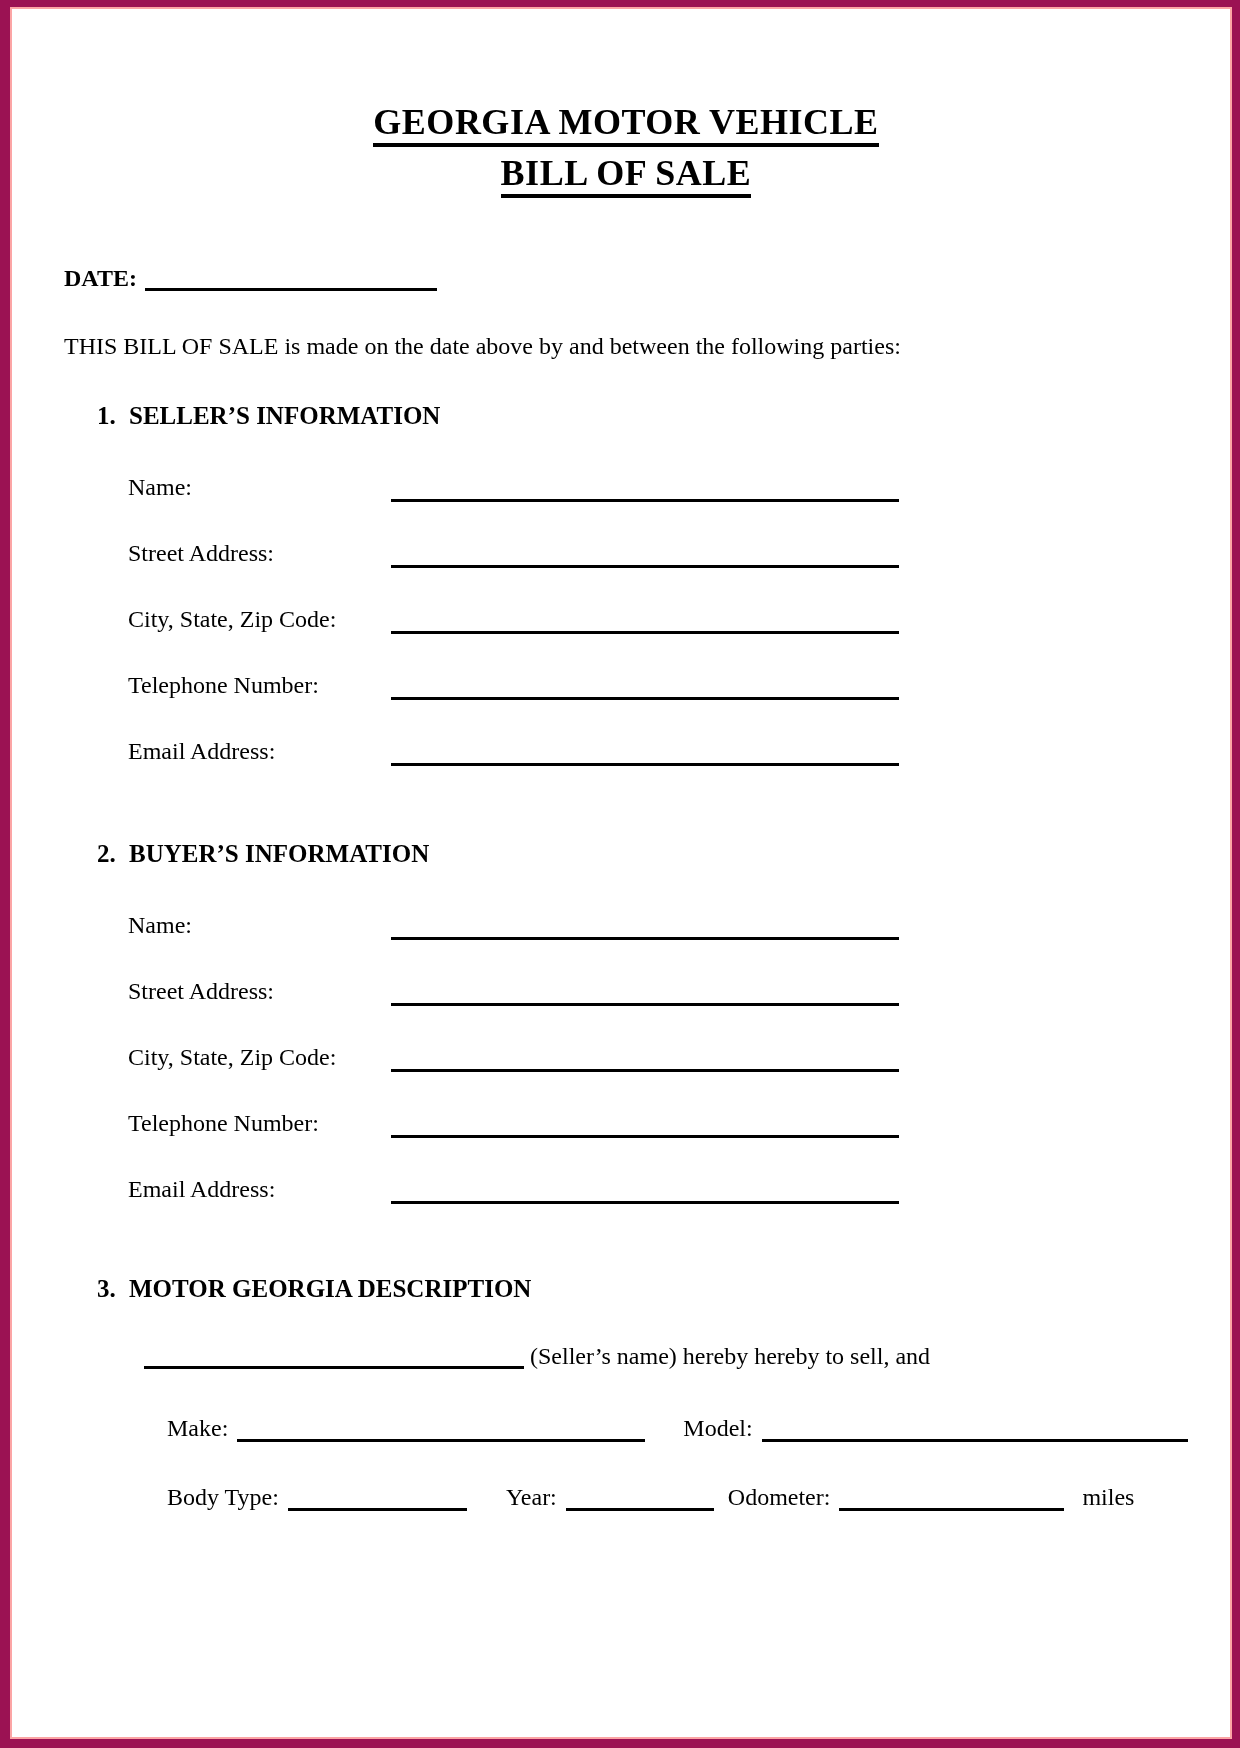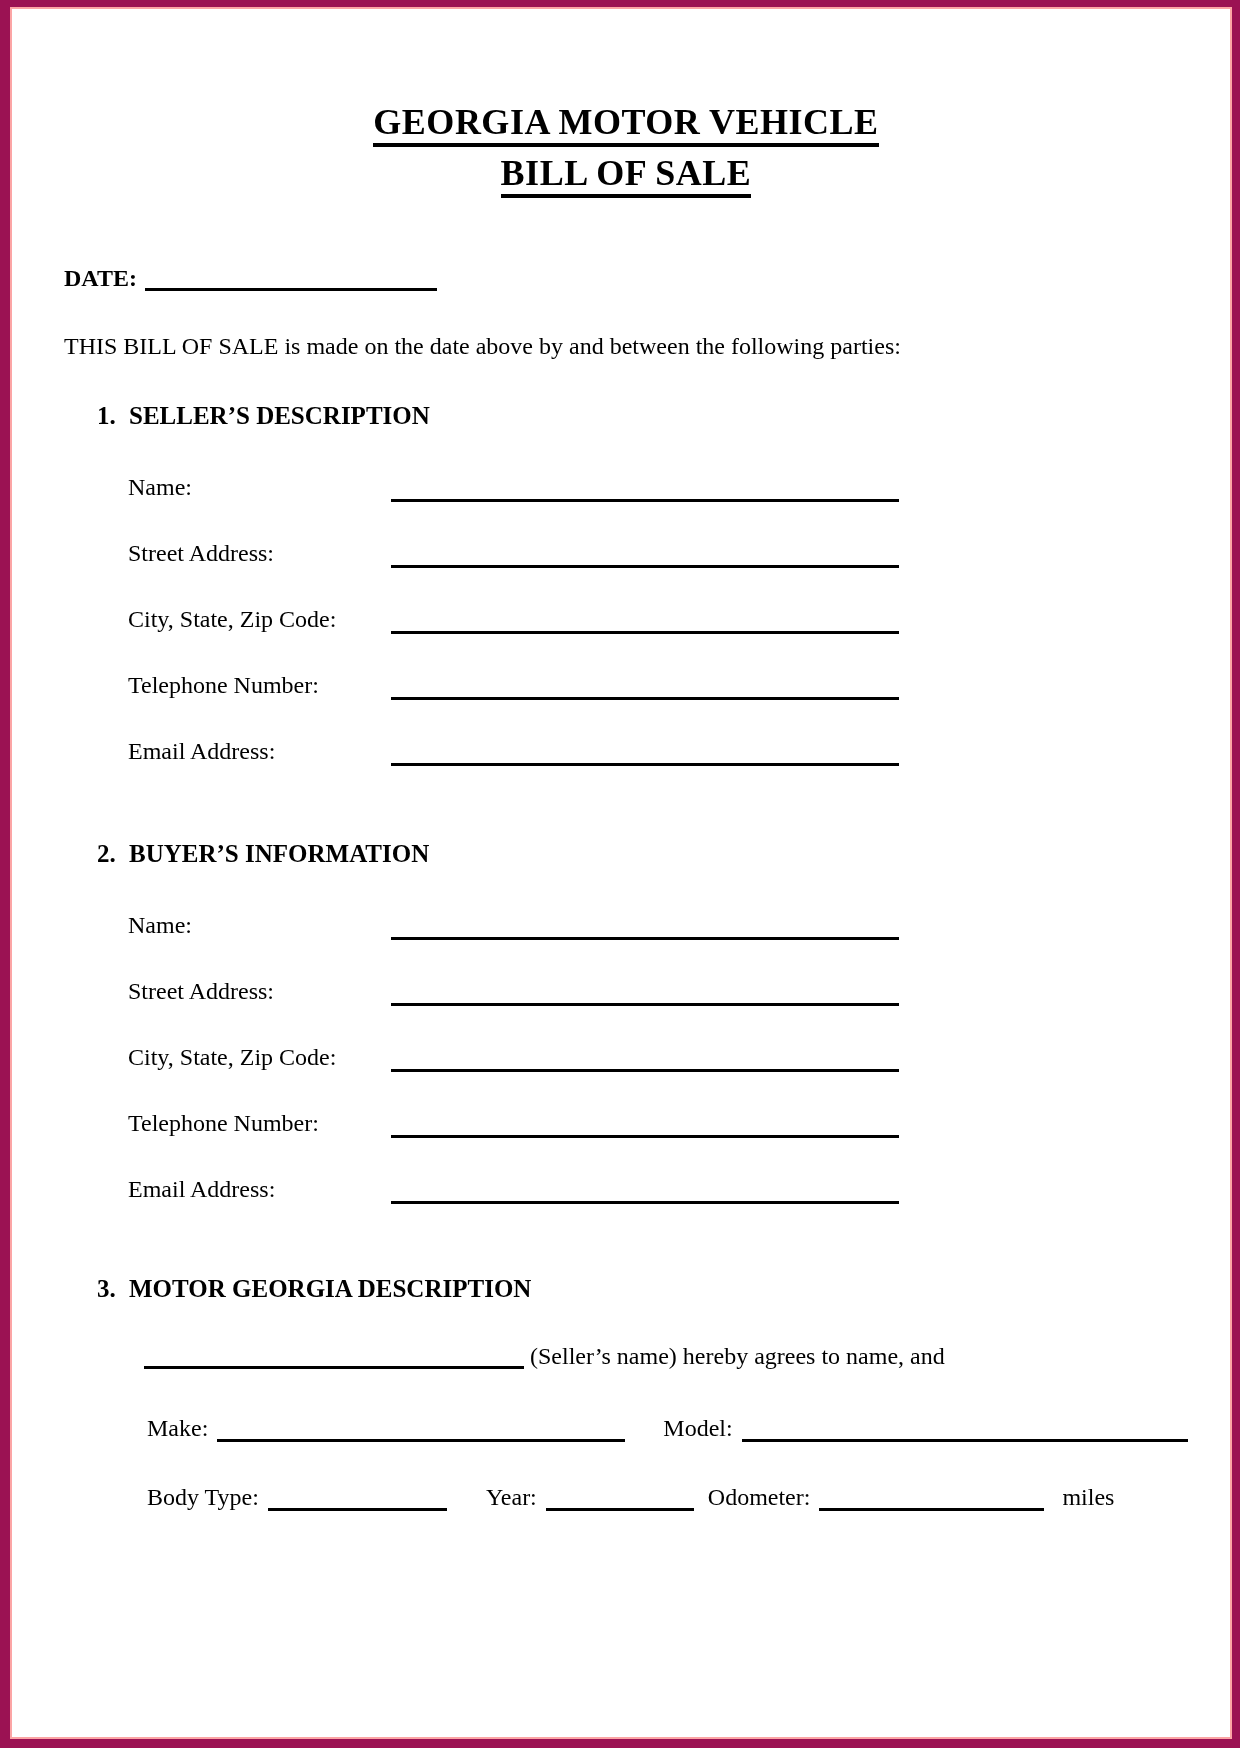--- a/index.html
+++ b/index.html
@@ -64,21 +64,21 @@
   .agree-blank {
     display: inline-block; width: 380px; height: 18px;
     border-bottom: 3px solid #000; margin-bottom: -5px;
   }
 
   
   .specs-row {
     display: flex; align-items: flex-end;
     margin: 40px 0 0 83px; width: 1041px; line-height: 28px;
   }
-  .lbl { margin-right: 9px; white-space: nowrap; }
+  .lbl { margin-right: 9px; white-space: nowrap; margin-left: 20px; }
   .spec-line { border-bottom: 3px solid #000; height: 26px; }
   .mk-line   { width: 408px; }
   .mod-lbl   { margin-left: 38px; }
   .mod-line  { flex: 1; }
   .bt-line   { width: 179px; }
   .yr-lbl    { margin-left: 39px; }
   .yr-line   { width: 148px; }
   .odo-lbl   { margin-left: 14px; }
   .odo-line  { width: 225px; }
   .miles     { margin-left: 18px; white-space: nowrap; }
@@ -98,21 +98,21 @@
     </div>
 
     <div class="date-row">
       <span class="date-label">DATE:</span><span class="date-line"></span>
     </div>
 
     <div class="intro">THIS BILL OF SALE is made on the date above by and between the following parties:</div>
 
     <div class="sec-heading h1">
       <span class="sec-num">1.</span>
-      <span>SELLER’S DESCRIPTION</span>
+      <span>SELLER’S INFORMATION</span>
     </div>
 
     <div class="field-row first-field">
       <span class="field-label">Name:</span>
       <span class="field-line"></span>
     </div>
     <div class="field-row">
       <span class="field-label">Street Address:</span>
       <span class="field-line"></span>
     </div>
@@ -155,21 +155,21 @@
       <span class="field-line"></span>
     </div>
 
     <div class="sec-heading h3">
       <span class="sec-num">3.</span>
       <span>MOTOR GEORGIA DESCRIPTION</span>
     </div>
 
     <div class="agree-row">
       <span class="agree-blank"></span>
-      <span>(Seller’s name) hereby agrees to name, and</span>
+      <span>(Seller’s name) hereby hereby to sell, and</span>
     </div>
 
 
     <div class="specs-row">
       <span class="lbl">Make:</span>
       <span class="spec-line mk-line"></span>
       <span class="lbl mod-lbl">Model:</span>
       <span class="spec-line mod-line"></span>
     </div>
 

